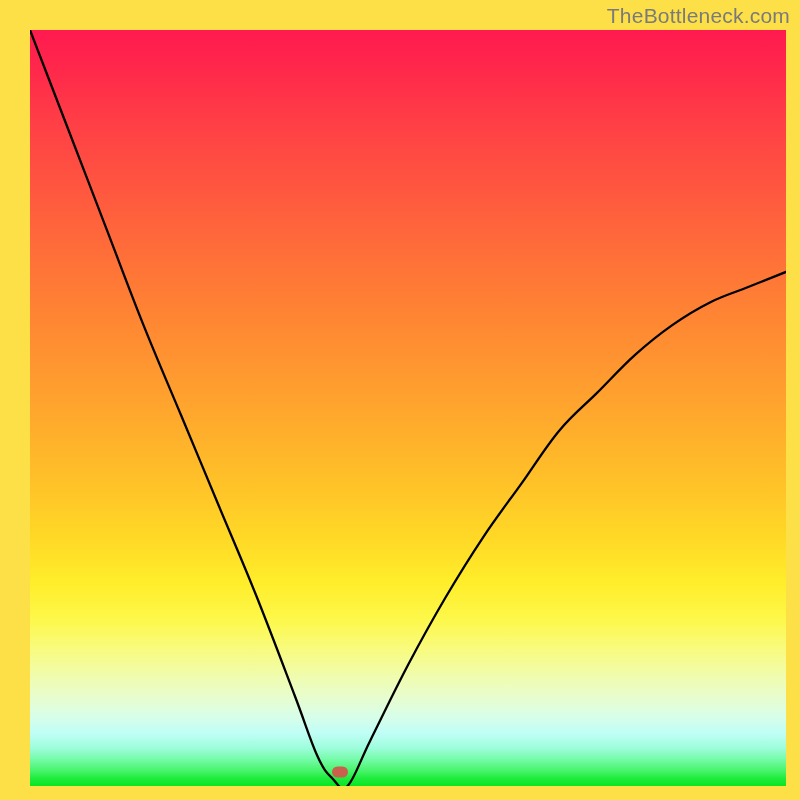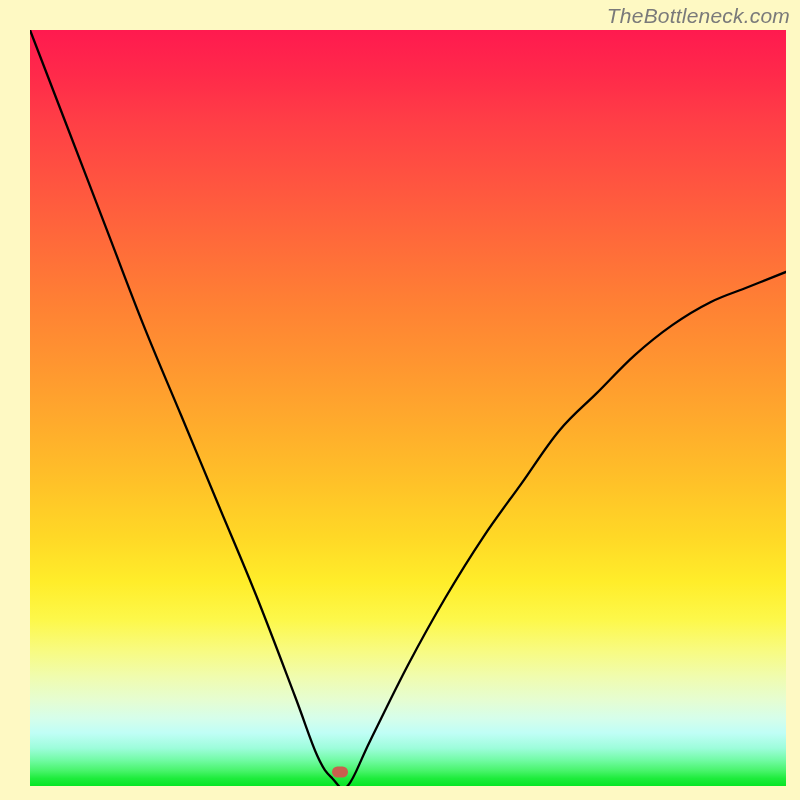--- a/index.html
+++ b/index.html
@@ -1,22 +1,21 @@
 <!DOCTYPE html>
 <html><head>
 <meta charset="utf-8">
 <style>
   * { margin: 0; padding: 0; box-sizing: border-box; }
   html, body { width: 800px; height: 800px; overflow: hidden; }
   .frame {
     width: 800px;
     height: 800px;
-    background: #fef9c3;
+    background: #fde047;
     position: relative;
-    font-style: italic;
   }
   .plot-area {
     position: absolute;
     left: 30px;
     top: 30px;
     width: 756px;
     height: 756px;
     background: linear-gradient(to bottom,
       #ff1a4f 0%,
       #ff2a4a 6%,

